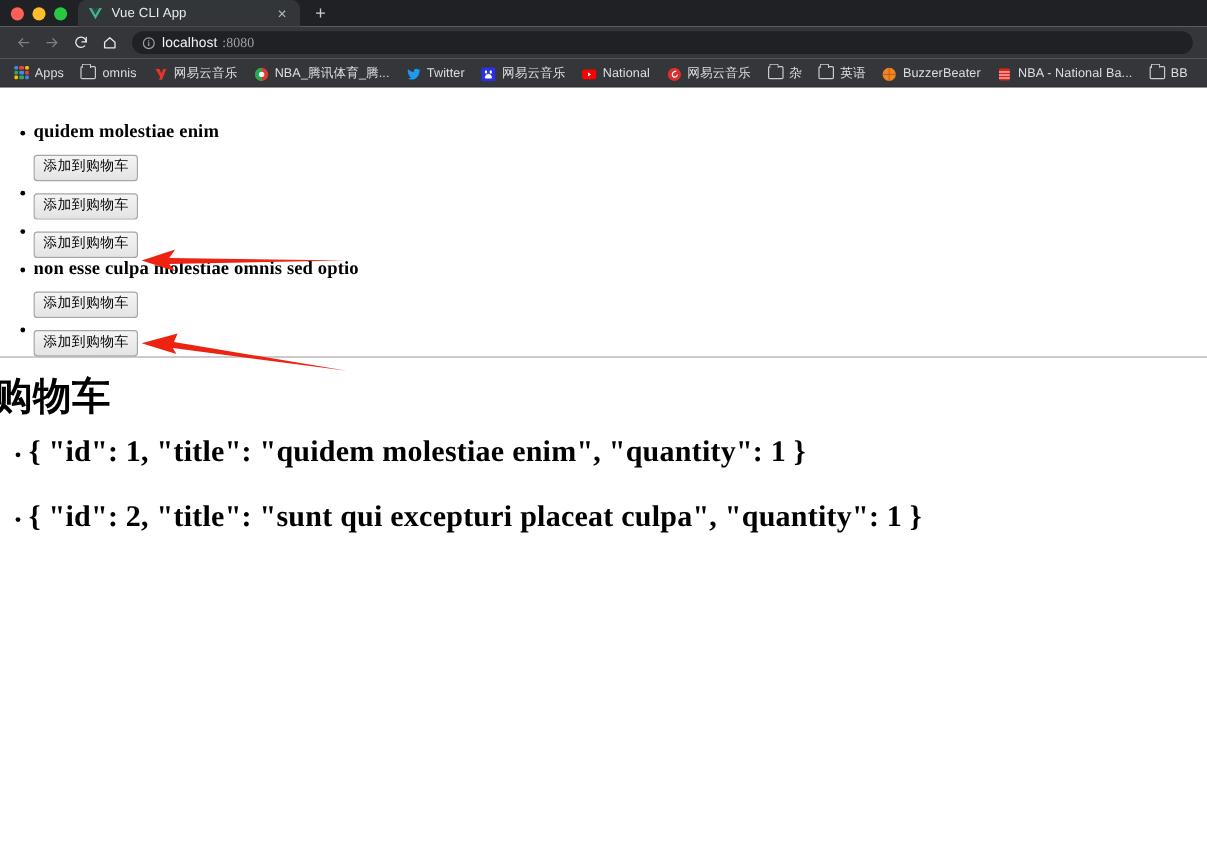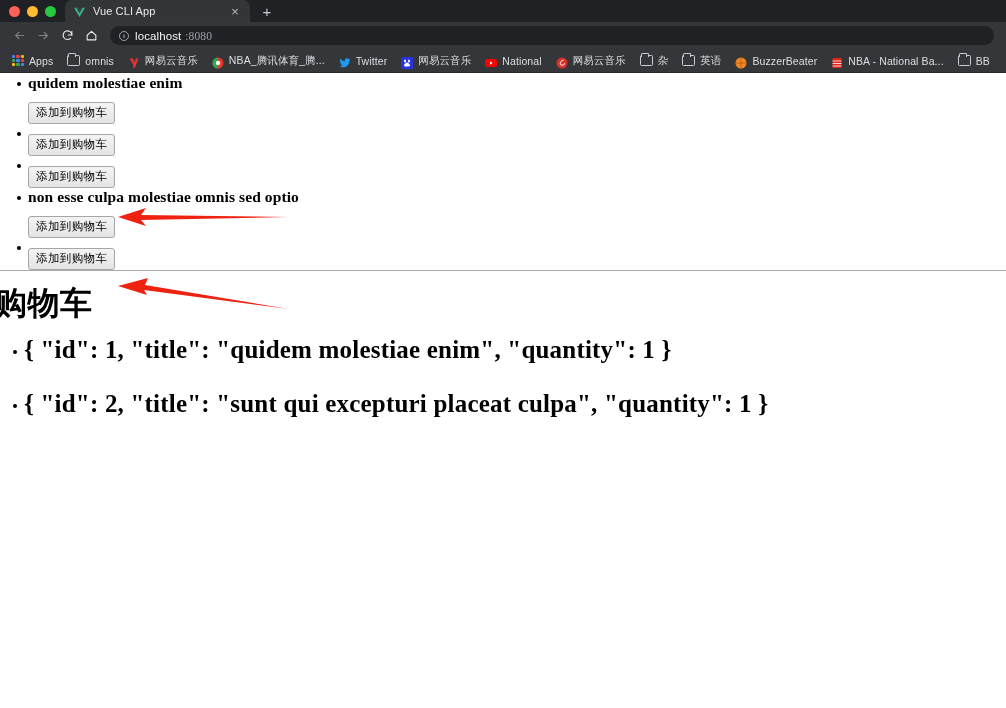--- a/index.html
+++ b/index.html
@@ -175,21 +175,21 @@
   
   .page {
     background:#fff;
     height:708px;
     position:relative;
     overflow:hidden;
   }
 
   .product-list {
     list-style:none;
-    padding-top:1px;
+    padding-top:28px;
   }
   .product-item { position:relative; padding-left:28px; }
   .product-item .bullet {
     position:absolute;
     left:17px;
     top:8px;
     width:4px; height:4px;
     background:#000;
     border-radius:50%;
   }

